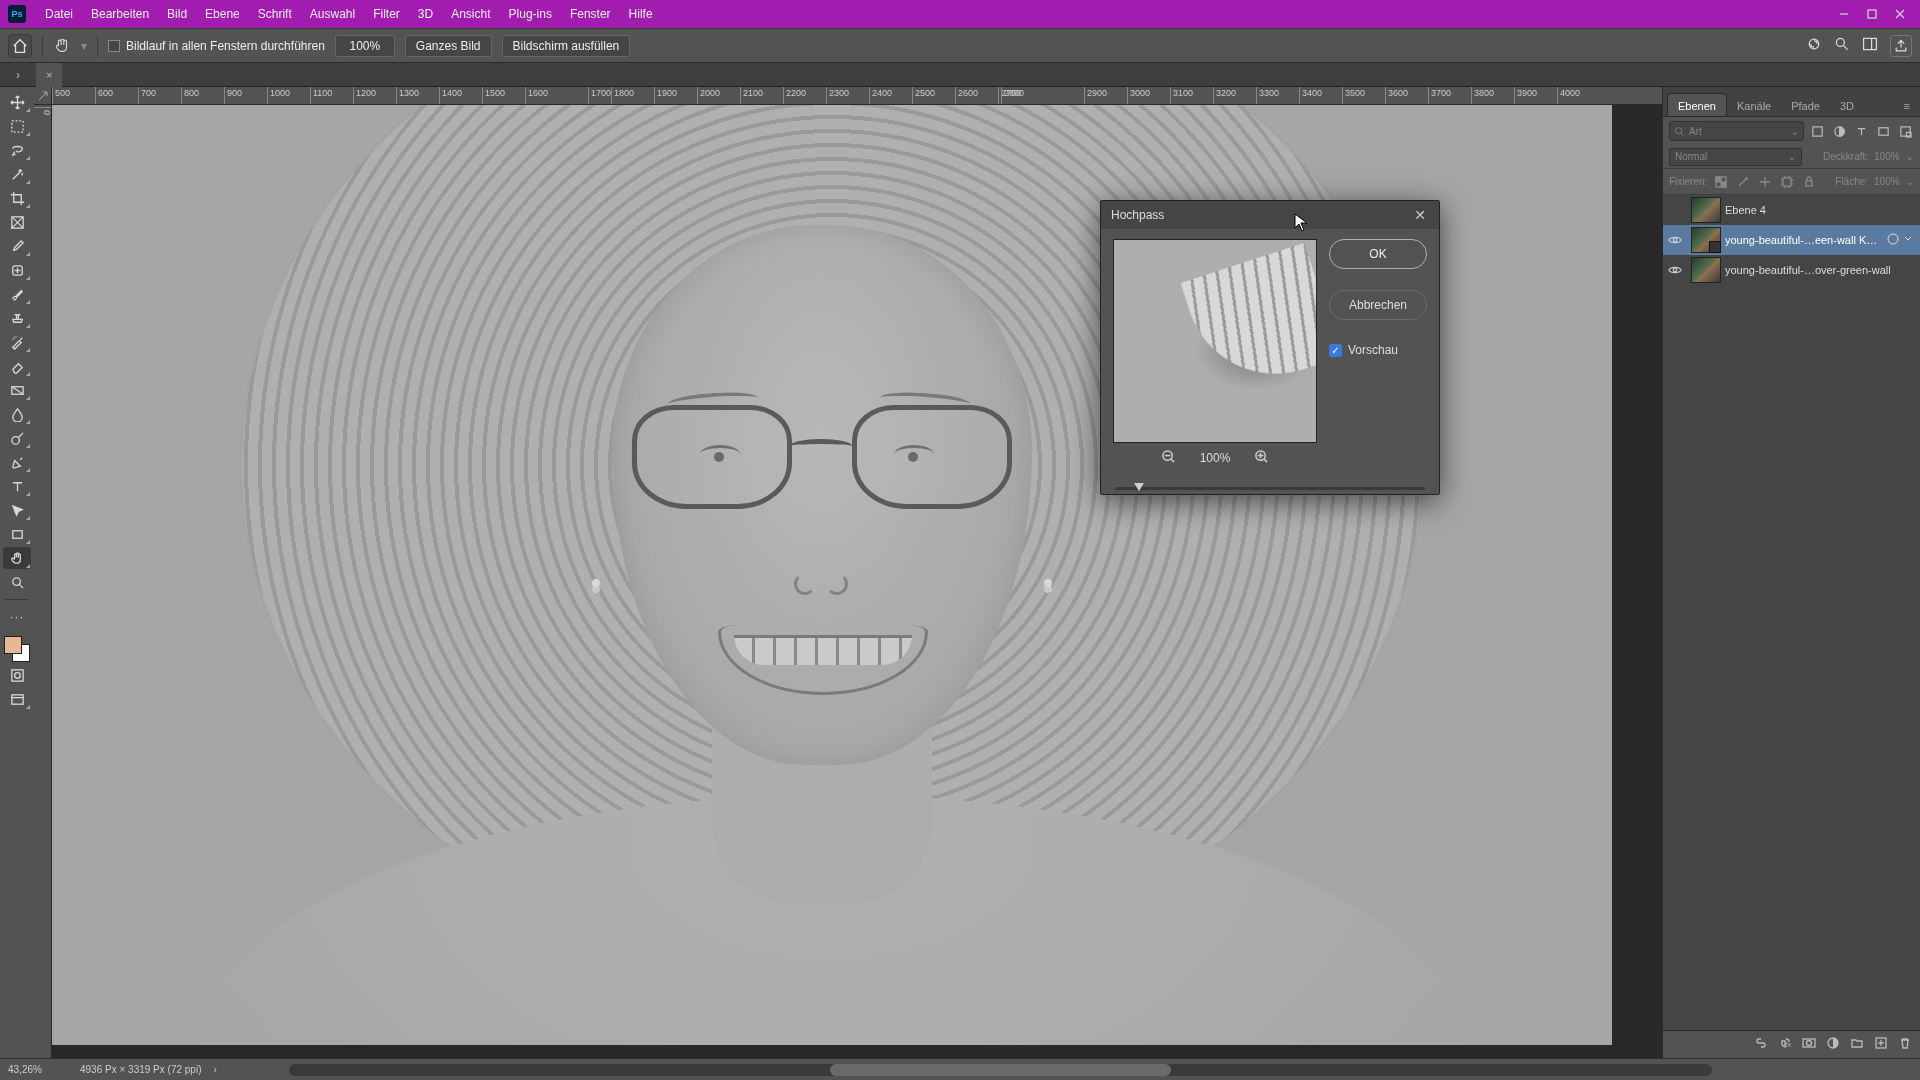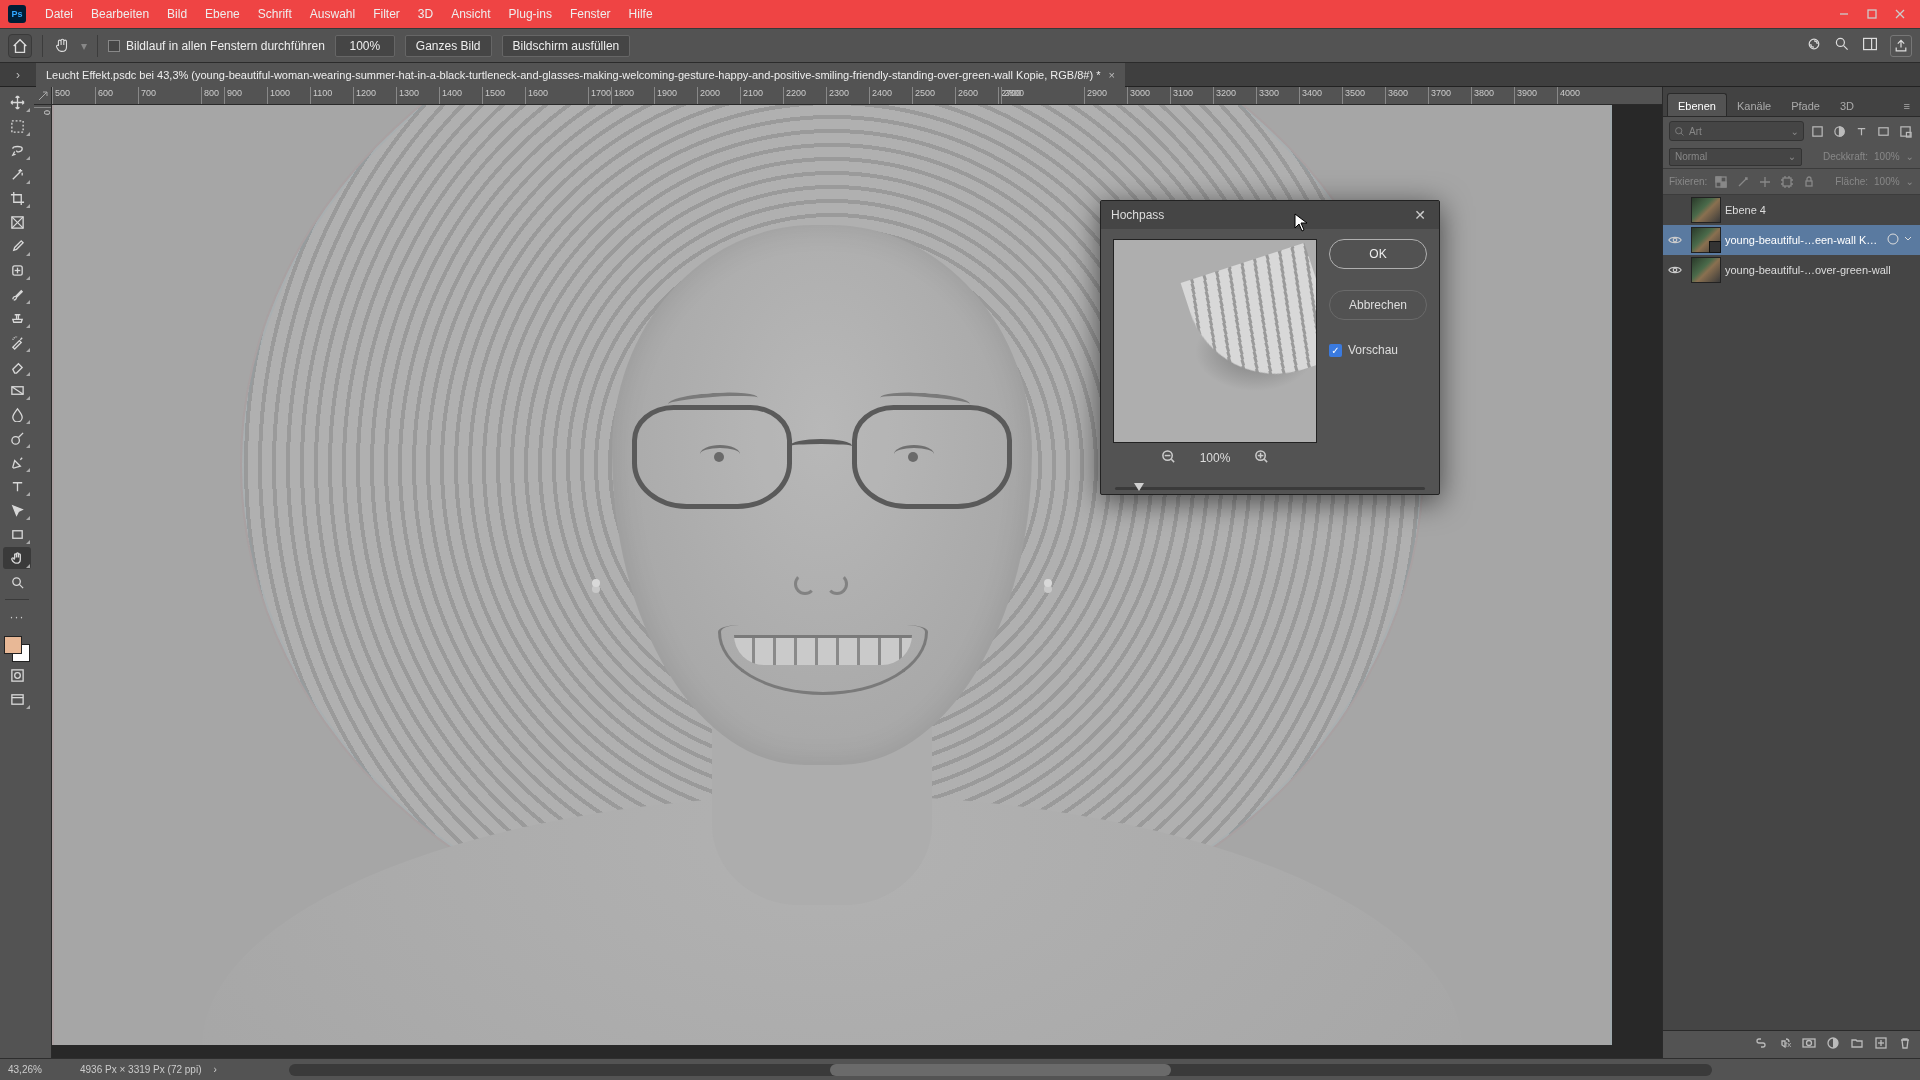--- a/index.html
+++ b/index.html
@@ -1,19 +1,19 @@
 <!DOCTYPE html>
 <html><head>
 <meta charset="utf-8">
 <style>
 * { margin:0; padding:0; box-sizing:border-box; font-family:"Segoe UI",Tahoma,sans-serif; user-select:none; }
 body { width:1920px; height:1080px; background:#323232; overflow:hidden; position:relative; color:#ddd; font-size:12px; }
 
 
-#menubar { height:28px; background:#ef4444; display:flex; align-items:center; padding:0 8px; }
+#menubar { height:28px; background:#a21caf; display:flex; align-items:center; padding:0 8px; }
 #menubar .logo { width:18px; height:18px; border-radius:3px; background:#001e36; color:#31a8ff; font-size:9px; font-weight:bold; display:flex; align-items:center; justify-content:center; margin-right:10px; }
 #menubar .mi { padding:0 9px; color:#eee; font-size:12px; line-height:28px; cursor:default; }
 #menubar .spacer { flex:1; }
 #menubar .winbtn { width:24px; height:18px; display:flex; align-items:center; justify-content:center; color:#ddd; margin-left:4px; }
 .winbtn svg { width:10px; height:10px; stroke:#ccc; fill:none; stroke-width:1.3; }
 
 
 #optbar { height:35px; background:#535353; border-top:1px solid #383838; border-bottom:1px solid #2b2b2b; display:flex; align-items:center; padding:0 8px; gap:10px; }
 #optbar .homebtn { width:24px; height:24px; border:1px solid #3a3a3a; border-radius:4px; display:flex; align-items:center; justify-content:center; background:#4a4a4a; }
 #optbar .sep { width:1px; height:22px; background:#3c3c3c; }
@@ -228,21 +228,20 @@
         <svg viewBox="0 0 20 20">
           <path d="M10 3 V12 M6 7 L10 3 L14 7 M4 12 V16 H16 V12"></path>
         </svg>
       </span>
   </div>
 </div>
 
 <div id="doctab">
   <div class="tabgrip">›</div>
   <div class="tab">
-    <span>Leucht Effekt.psdc bei 43,3% (young-beautiful-woman-wearing-summer-hat-in-a-black-turtleneck-and-glasses-making-welcoming-gesture-happy-and-positive-smiling-friendly-standing-over-green-wall Kopie, RGB/8#) *</span>
     <span class="closex">×</span>
   </div>
 </div>
 
 <div id="mainrow">
 
   <div id="toolbox">
     <div class="toolbtn">
         <svg viewBox="0 0 16 16">
           <path d="M8 1v14M1 8h14M8 1l-2 2M8 1l2 2M8 15l-2-2M8 15l2-2M1 8l2-2M1 8l2 2M15 8l-2-2M15 8l-2 2"></path>
@@ -401,21 +400,21 @@
   <div id="canvaswrap">
     <div id="ruler-corner">
         <svg viewBox="0 0 10 10">
           <path d="M1 9L9 1M5 1h4v4"></path>
         </svg>
       </div>
     <div id="ruler-h">
         <div class="tick" style="left: 0px;">500</div>
         <div class="tick" style="left: 43px;">600</div>
         <div class="tick" style="left: 86px;">700</div>
-        <div class="tick" style="left: 129px; margin-left: 20px;">800</div>
+        <div class="tick" style="left: 129px;">800</div>
         <div class="tick" style="left: 172px;">900</div>
         <div class="tick" style="left: 215px;">1000</div>
         <div class="tick" style="left: 258px;">1100</div>
         <div class="tick" style="left: 301px;">1200</div>
         <div class="tick" style="left: 344px;">1300</div>
         <div class="tick" style="left: 387px;">1400</div>
         <div class="tick" style="left: 430px;">1500</div>
         <div class="tick" style="left: 473px;">1600</div>
         <div class="tick" style="left: 536px;">1700</div>
         <div class="tick" style="left: 559px;">1800</div>

